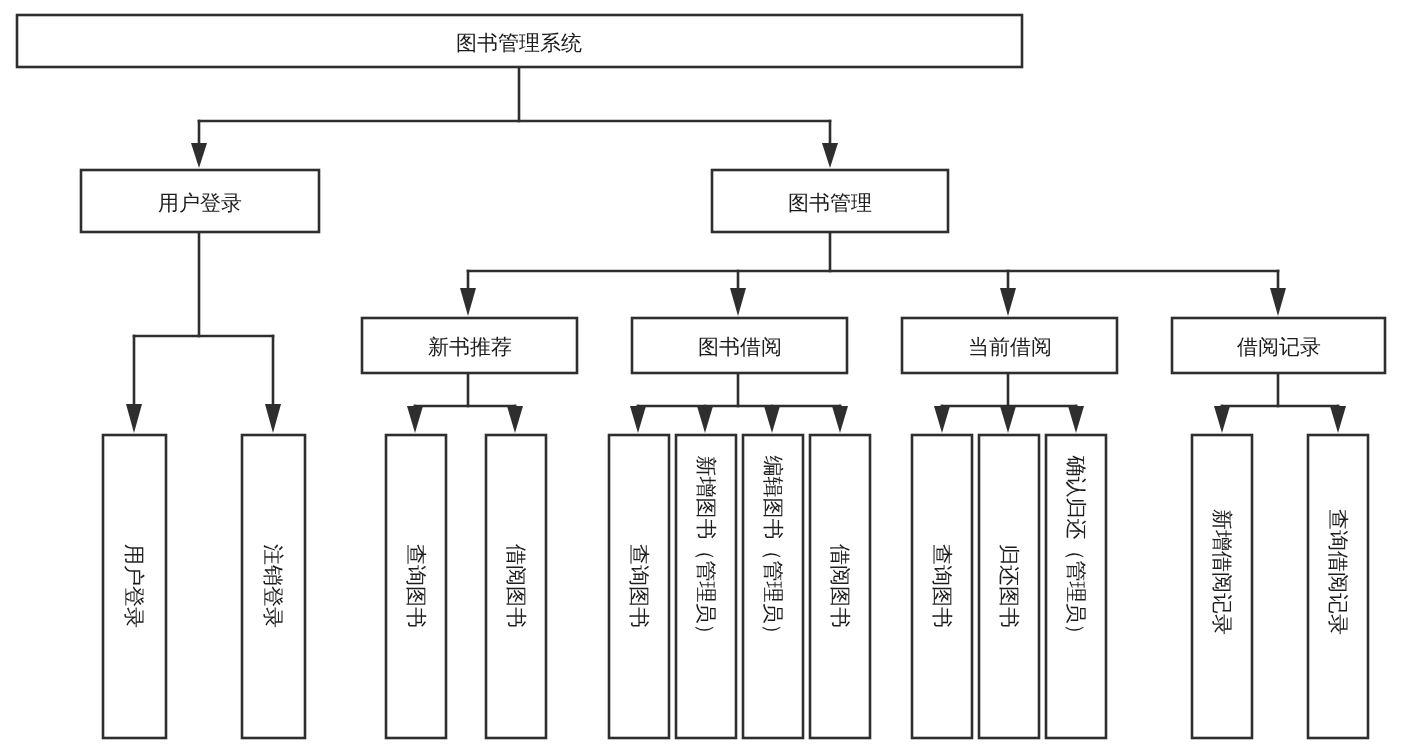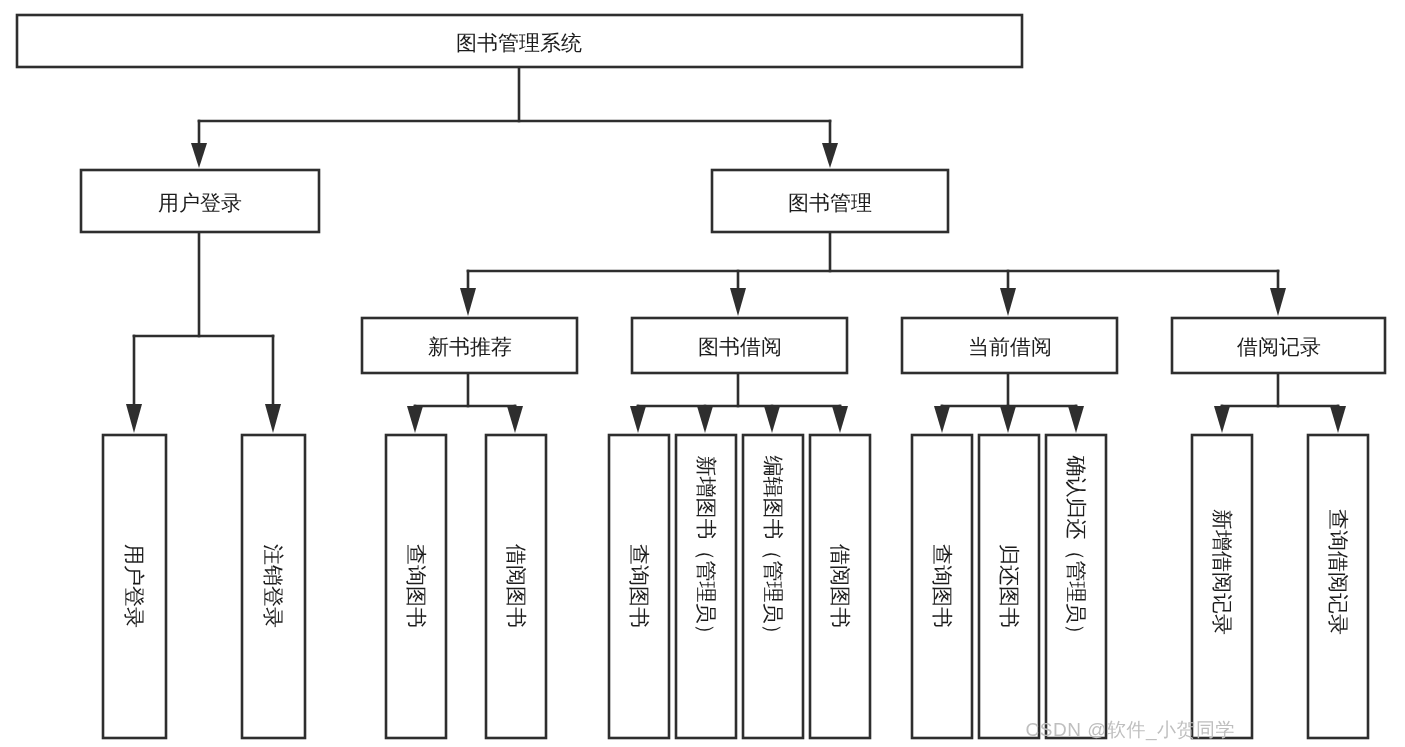--- a/index.html
+++ b/index.html
@@ -238,15 +238,14 @@
       <rect class="node-box" x="1192" y="435" width="60" height="303"></rect>
       <text class="node-label-v" x="1222" y="572" transform="rotate(90 1222 572)">新增借阅记录</text>
     </g>
     <g>
       <rect class="node-box" x="1308" y="435" width="60" height="303"></rect>
       <text class="node-label-v" x="1338" y="572" transform="rotate(90 1338 572)">查询借阅记录</text>
     </g>
 
   </svg>
 
-  <div class="watermark">CSDN @软件_小贺同学</div>
 
 </div>
 
 </body></html>

